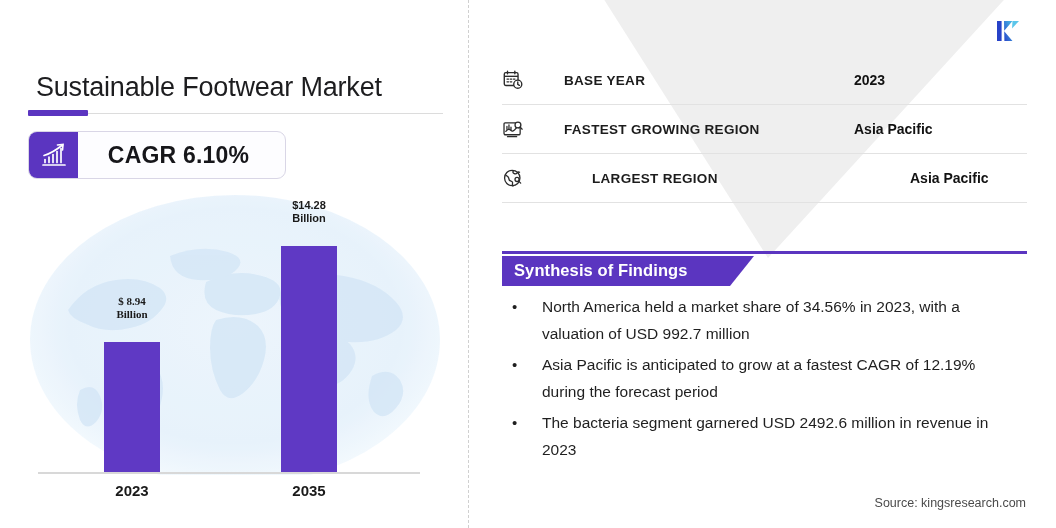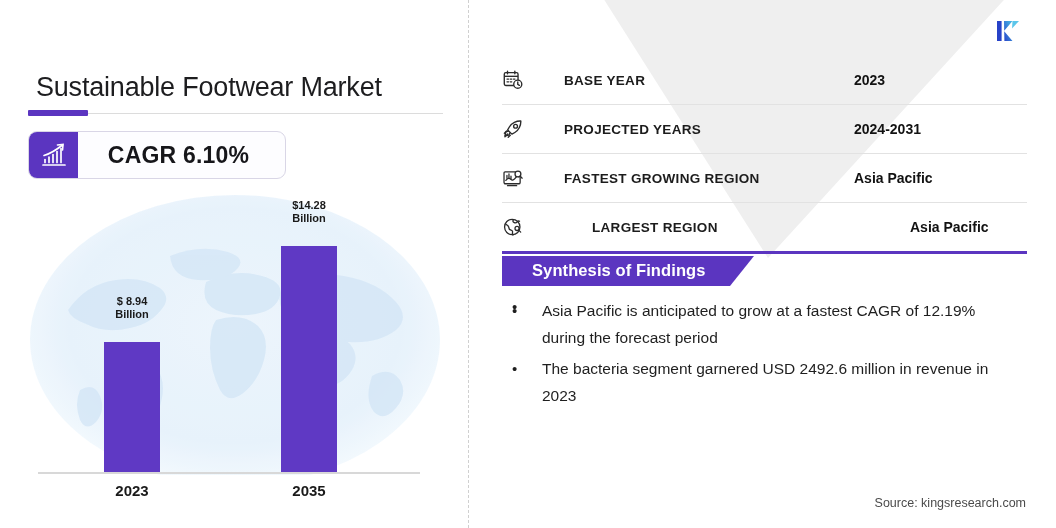--- a/index.html
+++ b/index.html
@@ -98,21 +98,21 @@
     letter-spacing:.3px;text-transform:uppercase;padding-left:20px;
   }
   .spec-val{font-size:14px;font-weight:bold;color:#121212;}
   .table-underline{
     position:absolute;left:34px;top:251px;width:525px;height:3px;background:#5b35c0;
   }
 
   
   .banner-wrap{position:absolute;left:34px;top:256px;width:525px;height:30px;}
   .banner-text{
-    position:absolute;left:30px;top:5px;
+    position:absolute;left:12px;top:5px;
     font-size:16.5px;font-weight:bold;color:#ffffff;letter-spacing:.1px;
   }
 
   
   .findings{position:absolute;left:34px;top:293px;width:512px;}
   .finding{
     position:relative;padding-left:40px;margin-bottom:4px;
     font-size:15.5px;line-height:27px;color:#1f1f1f;font-weight:400;
   }
   .finding .dot{
@@ -172,21 +172,21 @@
         <path d="M352 186 q18 -10 28 4 q8 14 -4 28 q-12 14 -22 4 q-10 -12 -2 -36z"></path>
         <path d="M60 200 q14 -8 20 6 q6 14 -4 26 q-10 10 -16 -2 q-6 -16 0 -30z"></path>
         <path d="M150 66 q30 -12 58 -4 q18 6 10 16 q-12 14 -40 12 q-26 -2 -28 -24z"></path>
       </g>
     </svg>
 
     <div class="chart">
       <div class="axis"></div>
 
       <div class="bar" style="left:84px;top:152px;width:56px;height:130px;"></div>
-      <div class="bar-value" style="left:62px;top:105px;width:100px;">$ 8.94
+      <div class="bar-value" style="left:62px;top:105px;width:100px;font-family:Liberation Serif, serif;">$ 8.94
 Billion</div>
       <div class="bar-cat" style="left:62px;top:292px;width:100px;">2023</div>
 
       <div class="bar" style="left:261px;top:56px;width:56px;height:226px;"></div>
       <div class="bar-value" style="left:239px;top:9px;width:100px;">$14.28
 Billion</div>
       <div class="bar-cat" style="left:239px;top:292px;width:100px;">2035</div>
     </div>
   </div>
 
@@ -222,35 +222,20 @@
               <path d="M5.5 11h1.6M9 11h1.6M12.5 11h1.6M5.5 14h1.6M9 14h1.6" stroke-linecap="round"></path>
               <circle cx="17.2" cy="16.6" r="4.4" fill="#ffffff"></circle>
               <path d="M17.2 14.2 L17.2 16.8 L19 17.8" stroke-linecap="round"></path>
             </g>
           </svg>
         </div>
         <div class="spec-key">BASE YEAR</div>
         <div class="spec-val">2023</div>
       </div>
 
-      <div class="spec-row">
-        <div class="spec-icon">
-          <svg width="22" height="22" viewBox="0 0 24 24">
-            <g fill="none" stroke="#2b2b2b" stroke-width="1.5" stroke-linejoin="round">
-              <path d="M20.5 3.3 C16 3 10.5 5.5 8 9.8 l-1.8 3.2 4.6 4.6 3.2 -1.8 C18.3 13.3 20.8 7.8 20.5 3.3z"></path>
-              <circle cx="14.8" cy="9" r="2.1"></circle>
-              <path d="M7.2 14.2 L4.2 15.2 L3.2 19.4 L7.6 18.6 L8.8 15.8"></path>
-              <path d="M3.2 20.4 L6.2 17.4" stroke-linecap="round"></path>
-              <path d="M2.6 16.6 L5 14.2 M6.8 21 L9 18.8" stroke-linecap="round"></path>
-            </g>
-          </svg>
-        </div>
-        <div class="spec-key">PROJECTED YEARS</div>
-        <div class="spec-val">2024-2031</div>
-      </div>
 
       <div class="spec-row">
         <div class="spec-icon">
           <svg width="22" height="22" viewBox="0 0 24 24">
             <g fill="none" stroke="#2b2b2b" stroke-width="1.4">
               <rect x="2.2" y="5.2" width="17.6" height="13" rx="1.2"></rect>
               <path d="M4.2 14.6 q3 -3.6 5.4 -1.2 q2.4 2.4 5.6 -2 q1.6 -2.2 3.2 -0.6" stroke-linecap="round"></path>
               <path d="M5.4 12.4 V9.2 M7.6 12.4 V7.4 M9.8 12.8 V10" stroke-linecap="round"></path>
               <path d="M2.2 18.2 L19.8 18.2"></path>
               <path d="M6 20.4 L16 20.4" stroke-linecap="round"></path>
@@ -285,20 +270,21 @@
     <div class="banner-wrap">
       <svg width="525" height="30" viewBox="0 0 525 30" style="position:absolute;left:0;top:0;">
         <polygon points="0,0 252,0 228,30 0,30" fill="#5b35c0"></polygon>
       </svg>
       <div class="banner-text">Synthesis of Findings</div>
     </div>
 
     <div class="findings">
       <div class="finding">
         <span class="dot">•</span>
+        <span>North America held a market share of 34.56% in 2023, with a valuation of USD 992.7 million</span>
       </div>
       <div class="finding">
         <span class="dot">•</span>
         <span>Asia Pacific is anticipated to grow at a fastest CAGR of 12.19% during the forecast period</span>
       </div>
       <div class="finding">
         <span class="dot">•</span>
         <span>The bacteria segment garnered USD 2492.6 million in revenue in 2023</span>
       </div>
     </div>

